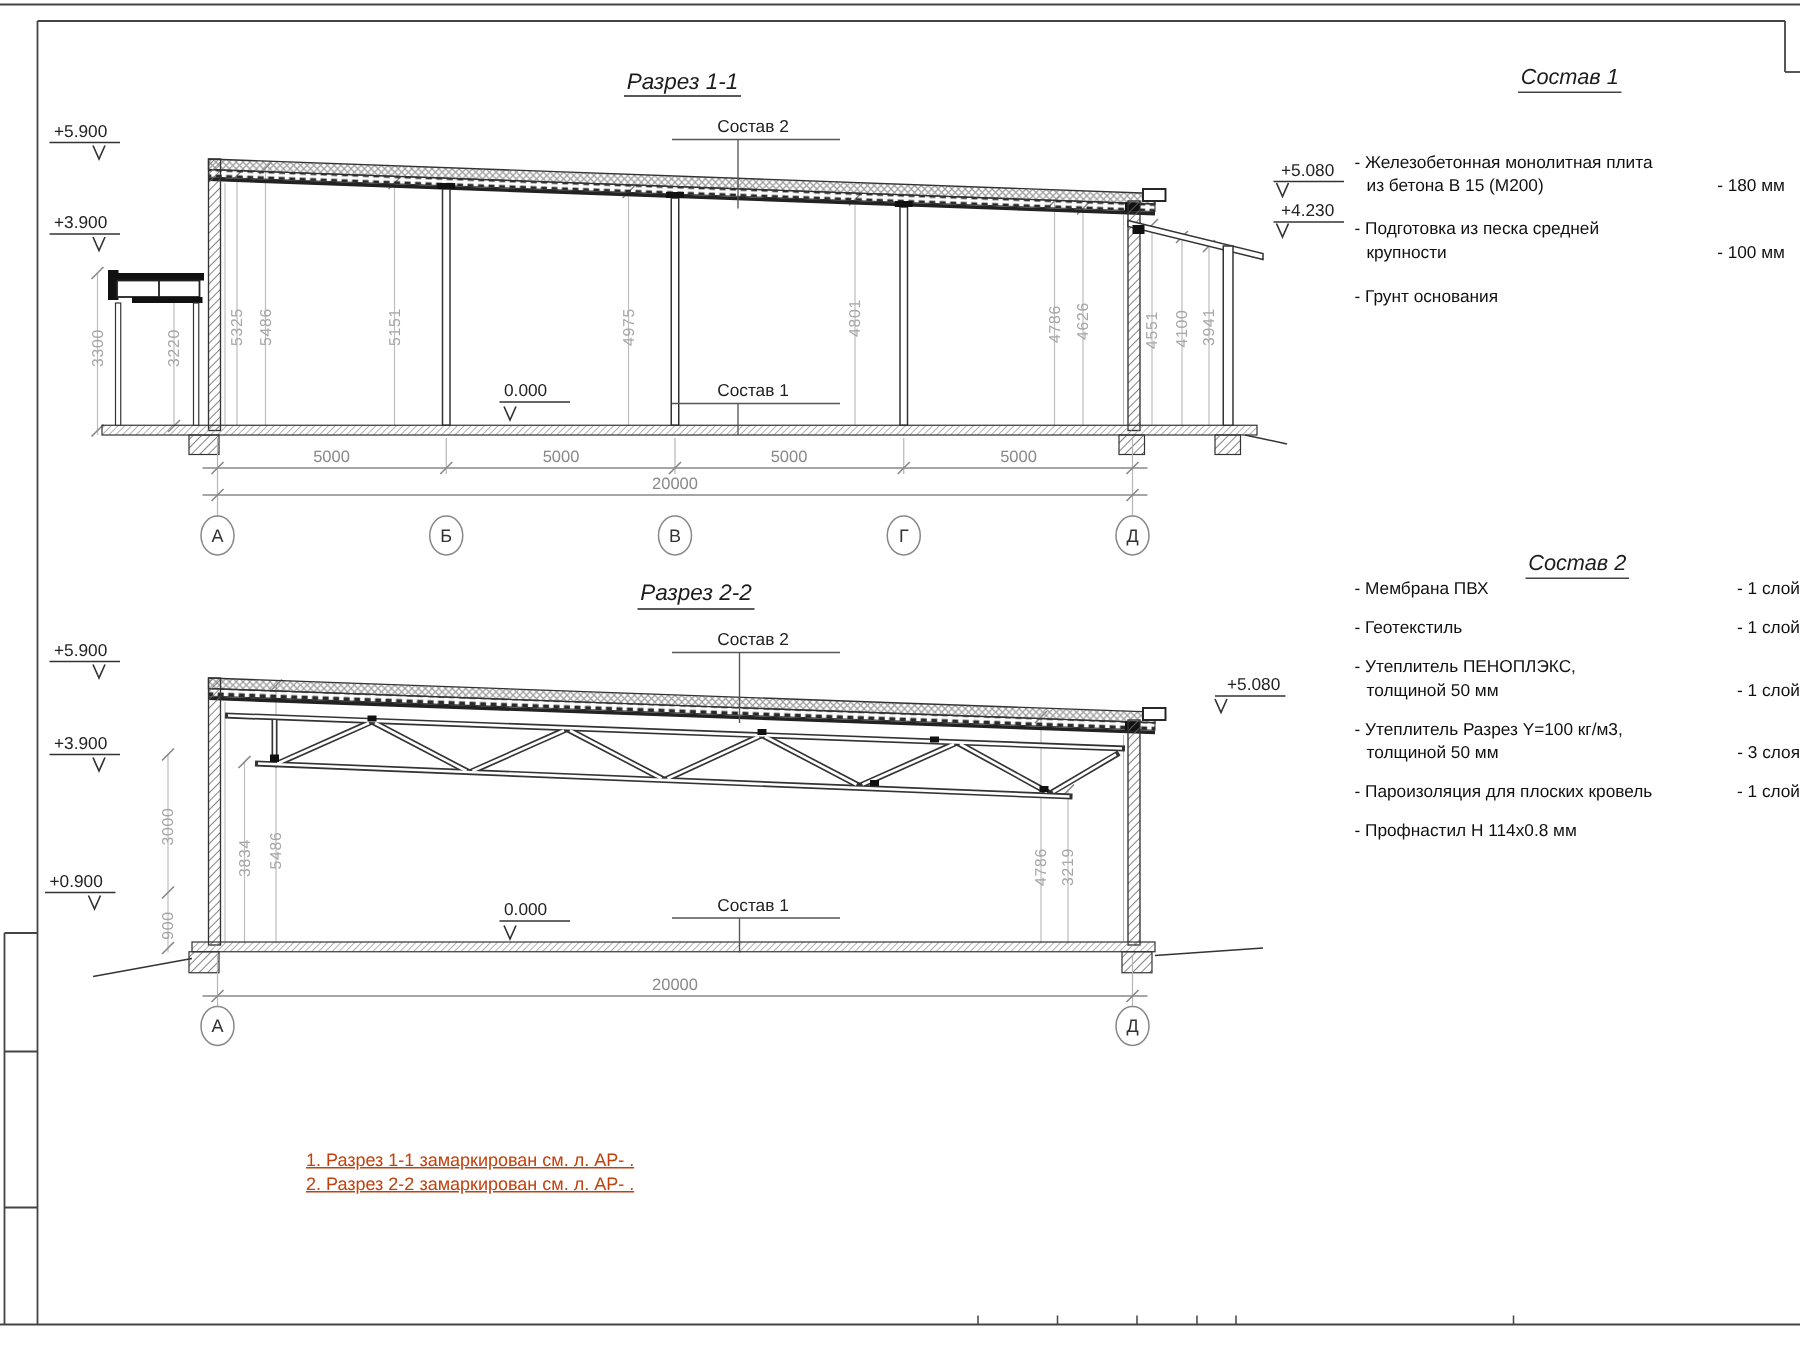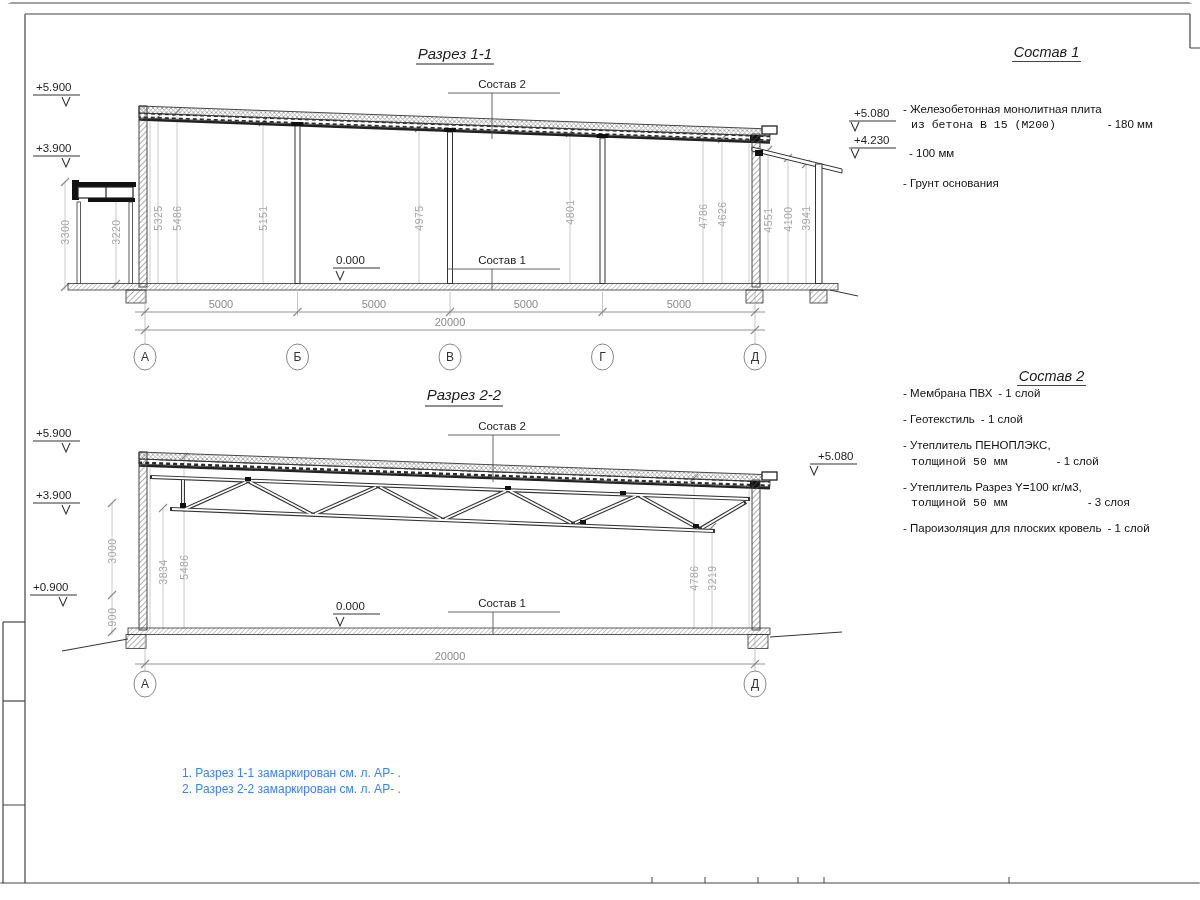--- a/index.html
+++ b/index.html
@@ -1,36 +1,36 @@
 <!DOCTYPE html>
 <html><head>
 <meta charset="utf-8">
 <style>
   html,body{margin:0;padding:0;background:#fff;}
   .sheet{position:relative;width:1200px;height:900px;background:#fff;overflow:hidden;
-         font-family:"Liberation Sans", sans-serif;color:#111;border-radius:20px;}
+         font-family:"Liberation Sans", sans-serif;color:#111;}
   svg{position:absolute;left:0;top:0;}
   svg text{font-family:"Liberation Sans", sans-serif;}
   .sv-title{font-size:15px;font-style:italic;fill:#1c1c1c;}
   .sv-lbl{font-size:11.5px;fill:#222;}
   .sv-elev{font-size:11.5px;fill:#222;}
   .sv-vdim{font-size:10.5px;fill:#a6a6a6;letter-spacing:.5px;}
   .sv-hdim{font-size:11px;fill:#8a8a8a;}
   .sv-axis{font-size:12px;fill:#333;}
   .panel{position:absolute;}
   .s-title{text-align:center;font-style:italic;font-size:14.5px;color:#1c1c1c;}
   .s-title span{display:inline-block;border-bottom:1px solid #444;padding:0 2px 1px 2px;}
   .items{display:flex;flex-direction:column;}
-  .mat-item{display:flex;align-items:flex-end;
+  .mat-item{display:flex;justify-content:space-between;align-items:flex-end;
             font-size:11.5px;line-height:1.32;color:#101010;}
-  .mat-name .cont{padding-left:8px;font-family:Liberation Mono, monospace;}
+  .mat-name .cont{padding-left:8px;}
   .mat-value{margin-left:6px;white-space:nowrap;}
   #sostav1 .items{margin-top:40px;gap:14px;}
   #sostav2 .items{gap:11px;}
-  #notes{position:absolute;left:182px;top:765px;font-size:12px;line-height:16px;color:#3b82f6;}
+  #notes{position:absolute;left:204px;top:765px;font-size:12px;line-height:16px;color:#c2410c;text-decoration:underline;}
 </style>
 </head>
 <body>
 
 <div class="sheet">
 
 <svg width="1200" height="900" viewBox="0 0 1200 900">
   <defs>
     <pattern id="hw" width="4" height="4" patternUnits="userSpaceOnUse" patternTransform="rotate(45)">
       <line x1="0" y1="0" x2="0" y2="4" stroke="#6a6a6a" stroke-width="1.1"></line>
@@ -356,20 +356,24 @@
   <div class="s-title"><span>Состав 1</span></div>
   <div class="items">
     <div class="mat-item">
       <div class="mat-name">
             <div>- Железобетонная  монолитная плита</div>
             <div class="cont">из бетона В 15 (М200)</div>
           </div>
       <div class="mat-value">- 180 мм</div>
     </div>
     <div class="mat-item">
+      <div class="mat-name">
+            <div>- Подготовка из песка средней</div>
+            <div class="cont">крупности</div>
+          </div>
       <div class="mat-value">- 100 мм</div>
     </div>
     <div class="mat-item">
       <div class="mat-name">
             <div>- Грунт основания</div>
           </div>
       <div class="mat-value"></div>
     </div>
   </div>
 </div>
@@ -401,20 +405,26 @@
             <div>- Утеплитель Разрез Y=100 кг/м3,</div>
             <div class="cont">толщиной 50 мм</div>
           </div>
       <div class="mat-value">- 3 слоя</div>
     </div>
     <div class="mat-item">
       <div class="mat-name">
             <div>- Пароизоляция для плоских кровель</div>
           </div>
       <div class="mat-value">- 1 слой</div>
+    </div>
+    <div class="mat-item">
+      <div class="mat-name">
+            <div>- Профнастил Н 114х0.8 мм</div>
+          </div>
+      <div class="mat-value"></div>
     </div>
   </div>
 </div>
 
 <div id="notes">
   <div>1. Разрез 1-1 замаркирован см. л. АР- .</div>
   <div>2. Разрез 2-2 замаркирован см. л. АР- .</div>
 </div>
 
 </div>

